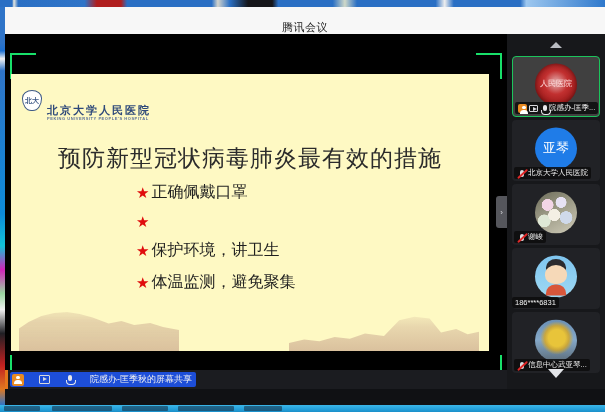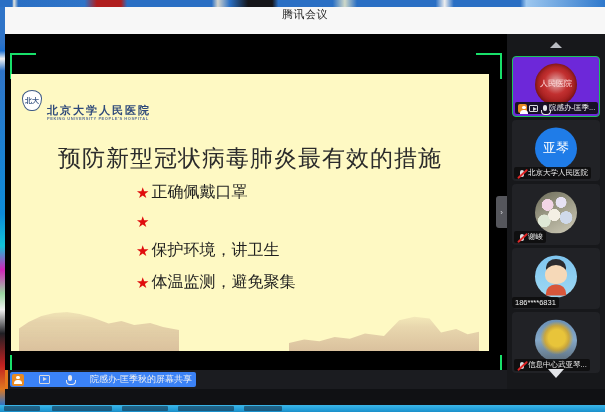--- a/index.html
+++ b/index.html
@@ -35,21 +35,21 @@
     position: absolute; left: 5px; top: 7px;
     width: 600px; height: 398px;
     background: #17181b;
   }
 
   
   .titlebar {
     position: absolute; left: 0; top: 0; width: 600px; height: 29px;
     background: #f7f7f7;
     border-bottom: 1px solid #dcdcdc;
-    display: flex; align-items: flex-start; justify-content: center;
+    display: flex; align-items: flex-end; justify-content: center;
   }
   .titlebar-title {
     font-size: 11px; color: #222; letter-spacing: 0.5px;
   }
 
   
   .stage {
     position: absolute; left: 0; top: 27px;
     width: 502px; height: 355px;
     background: #000;
@@ -145,21 +145,21 @@
   .share-banner {
     position: absolute; left: 0; bottom: 0; width: 502px; height: 19px;
     background: #1b1c20;
     display: flex; align-items: center; padding-left: 2px;
   }
   .share-banner-accent {
     position: absolute; left: 0; top: 0; width: 3px; height: 19px; background: #e4761b;
   }
   .chip {
     display: flex; align-items: center; gap: 15px;
-    background: #3b82f6; padding: 1px 4px 1px 2px; border-radius: 2px;
+    background: #1d4ed8; padding: 1px 4px 1px 2px; border-radius: 2px;
     margin-left: 3px;
   }
   .icon-person {
     width: 12px; height: 12px; background: #e98a22; border-radius: 2px;
     position: relative; flex: none;
   }
   .icon-person::before {
     content: ""; position: absolute; left: 4.2px; top: 2px;
     width: 3.6px; height: 3.6px; background: #fff; border-radius: 50%;
   }
@@ -217,21 +217,21 @@
   }
   .caret-up {
     width: 0; height: 0;
     border-left: 6px solid transparent; border-right: 6px solid transparent;
     border-bottom: 6px solid #b9bcc2;
   }
   .tile {
     position: absolute; left: 5px; width: 88px; height: 61px;
     background: #212226; border-radius: 4px; overflow: hidden;
   }
-  .tile.active { border: 1.4px solid #1cc45c; background: #6d28d9; }
+  .tile.active { border: 1.4px solid #1cc45c; background: #404040; }
   .tile-avatar {
     position: absolute; left: 50%; top: 50%;
     transform: translate(-50%, -56%);
     width: 42px; height: 42px; border-radius: 50%;
     display: flex; align-items: center; justify-content: center;
     font-size: 12px; color: #fff;
   }
   .av-seal {
     background: radial-gradient(circle at 50% 45%, #e4b0b0 0%, #c23030 38%, #9e1b1b 70%, #7d1414 100%);
     font-family: "Liberation Serif", serif; font-size: 8px; color: #ffdada;

